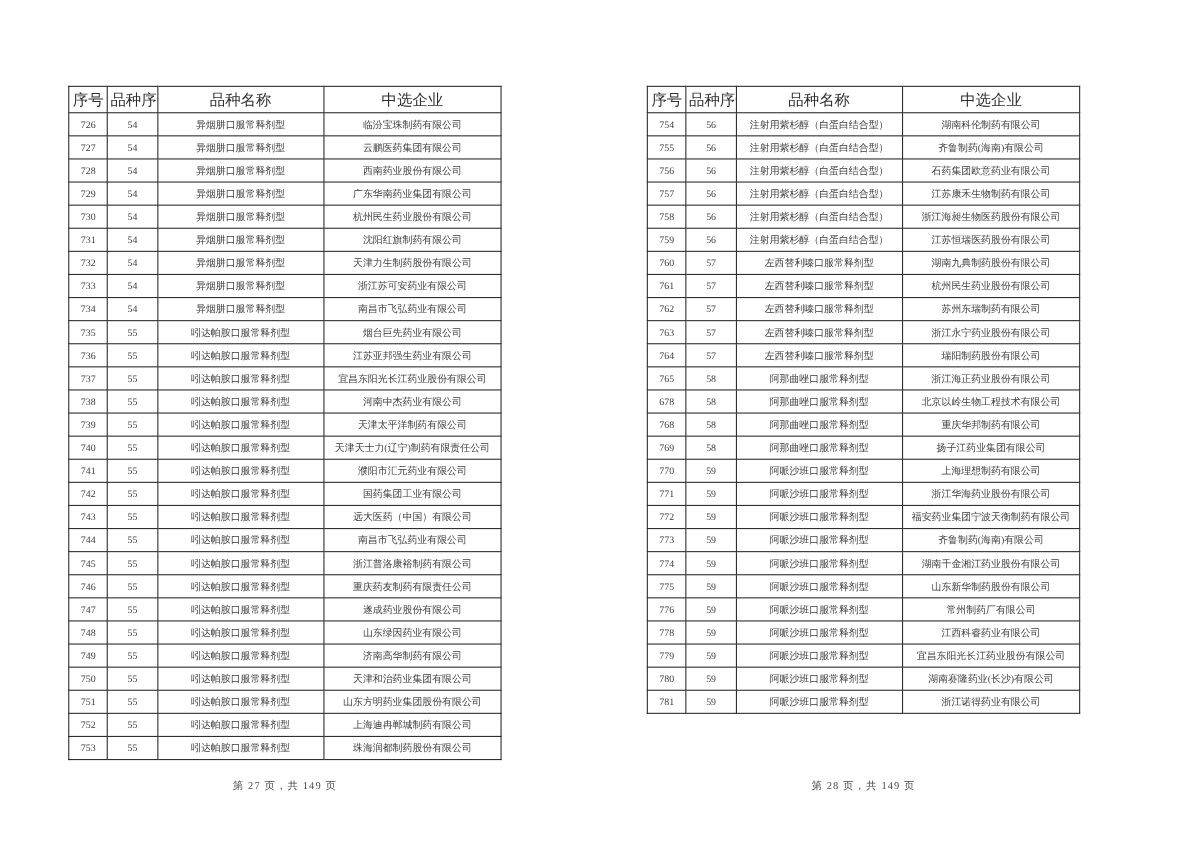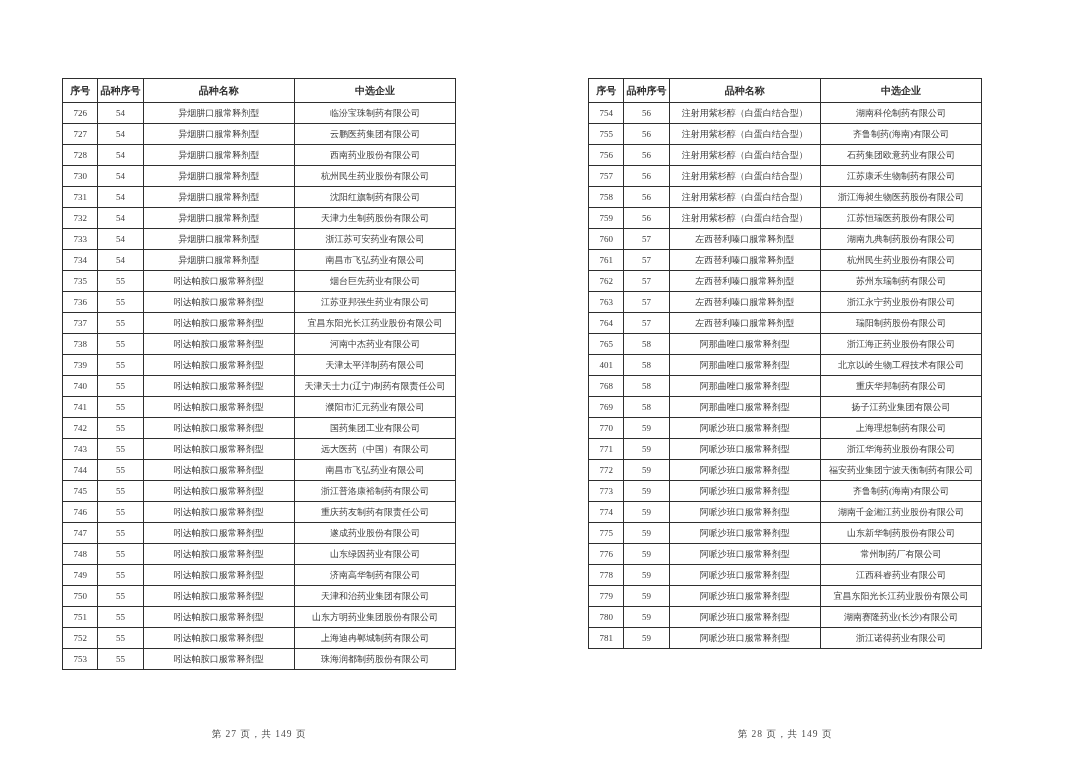--- a/index.html
+++ b/index.html
@@ -30,33 +30,33 @@
     font-size: 9px;
     text-align: center;
     vertical-align: middle;
     overflow: hidden;
     white-space: nowrap;
     padding: 0 2px;
     color: #3c3c3c;
   }
   table.result-table th {
     height: 24px;
-    font-weight: bold;
-    font-size: 10px;
+    font-weight: normal;
+    font-size: 14px;
     color: #2f2f2f;
   }
   table.result-table td { height: 21px; font-weight: normal; }
   table.result-table col.c-seq     { width: 9%; }
   table.result-table col.c-variety { width: 11.5%; }
   table.result-table col.c-name    { width: 38.5%; }
   table.result-table col.c-company { width: 41%; }
 
   .page-footer {
     position: absolute;
-    top: 728px;
+    top: 708px;
     width: 394px;
     text-align: center;
     font-size: 9.5px;
     color: #4a4a4a;
     letter-spacing: 1px;
   }
   .page-footer.left  { left: 62px; }
   .page-footer.right { left: 588px; }
 </style>
 </head>
@@ -93,20 +93,26 @@
             <td>异烟肼口服常释剂型</td>
             <td>云鹏医药集团有限公司</td>
           </tr>
           <tr>
             <td>728</td>
             <td>54</td>
             <td>异烟肼口服常释剂型</td>
             <td>西南药业股份有限公司</td>
           </tr>
           <tr>
+            <td>729</td>
+            <td>54</td>
+            <td>异烟肼口服常释剂型</td>
+            <td>广东华南药业集团有限公司</td>
+          </tr>
+          <tr>
             <td>730</td>
             <td>54</td>
             <td>异烟肼口服常释剂型</td>
             <td>杭州民生药业股份有限公司</td>
           </tr>
           <tr>
             <td>731</td>
             <td>54</td>
             <td>异烟肼口服常释剂型</td>
             <td>沈阳红旗制药有限公司</td>
@@ -330,21 +336,21 @@
             <td>左西替利嗪口服常释剂型</td>
             <td>瑞阳制药股份有限公司</td>
           </tr>
           <tr>
             <td>765</td>
             <td>58</td>
             <td>阿那曲唑口服常释剂型</td>
             <td>浙江海正药业股份有限公司</td>
           </tr>
           <tr>
-            <td>401</td>
+            <td>678</td>
             <td>58</td>
             <td>阿那曲唑口服常释剂型</td>
             <td>北京以岭生物工程技术有限公司</td>
           </tr>
           <tr>
             <td>768</td>
             <td>58</td>
             <td>阿那曲唑口服常释剂型</td>
             <td>重庆华邦制药有限公司</td>
           </tr>

